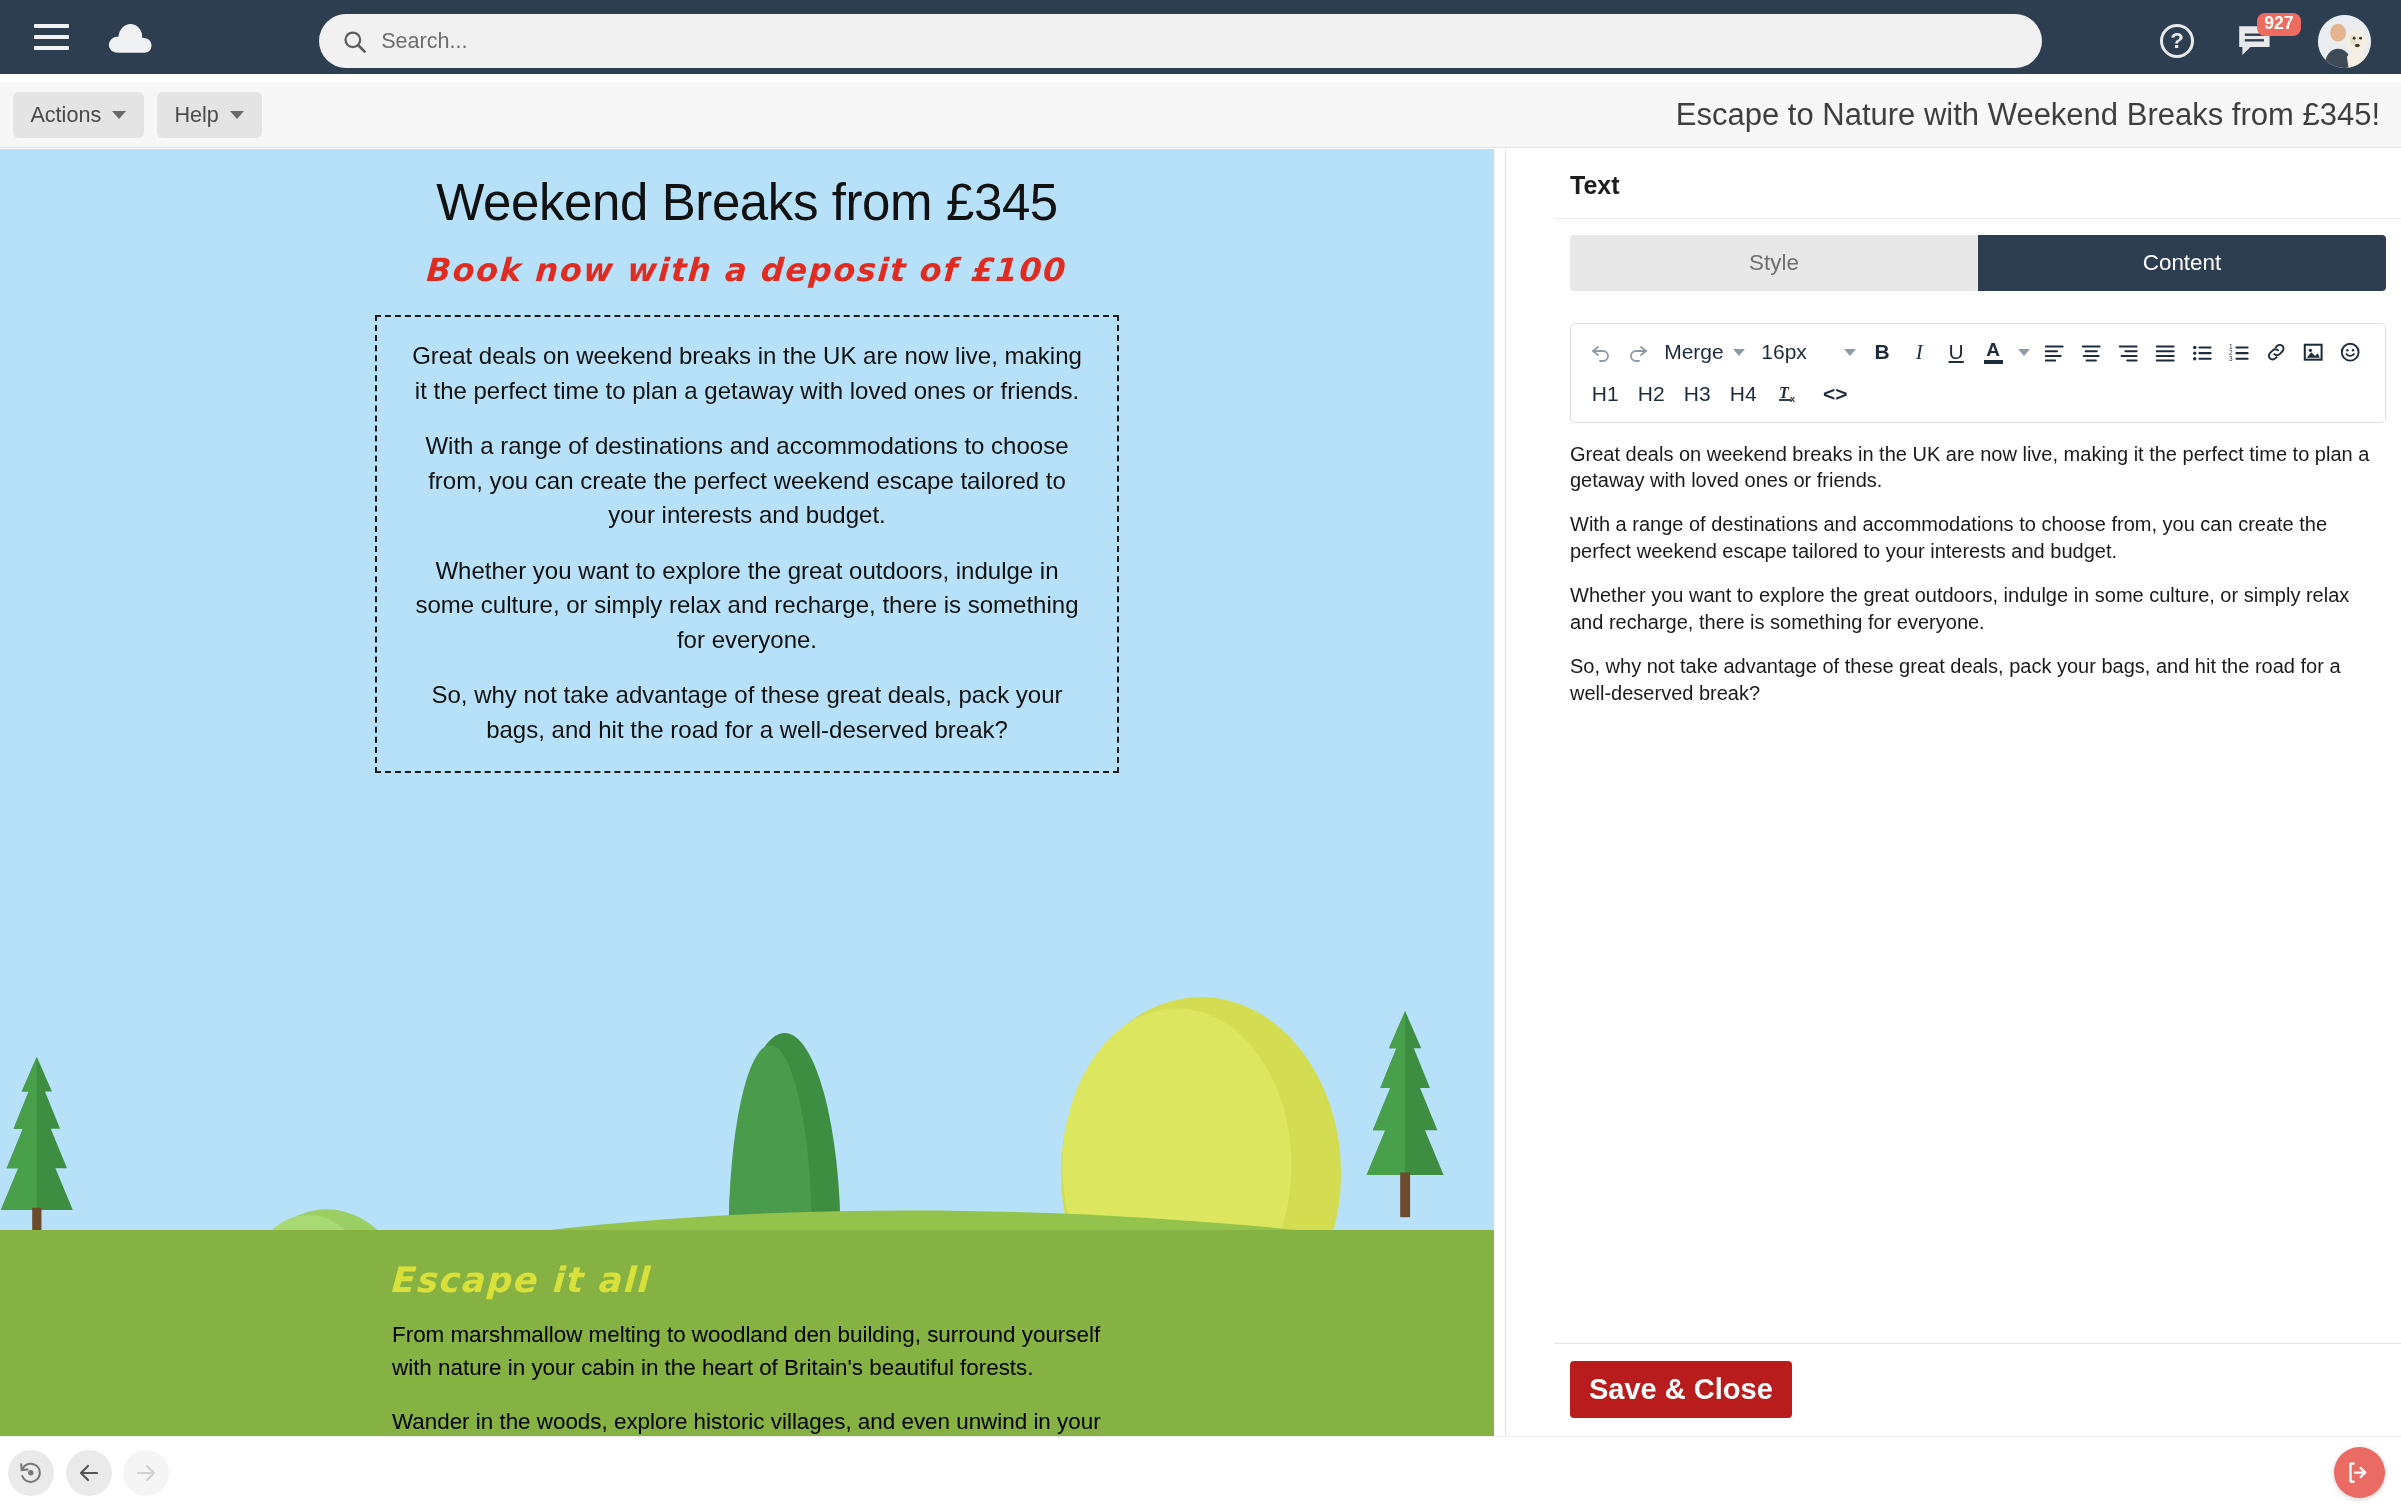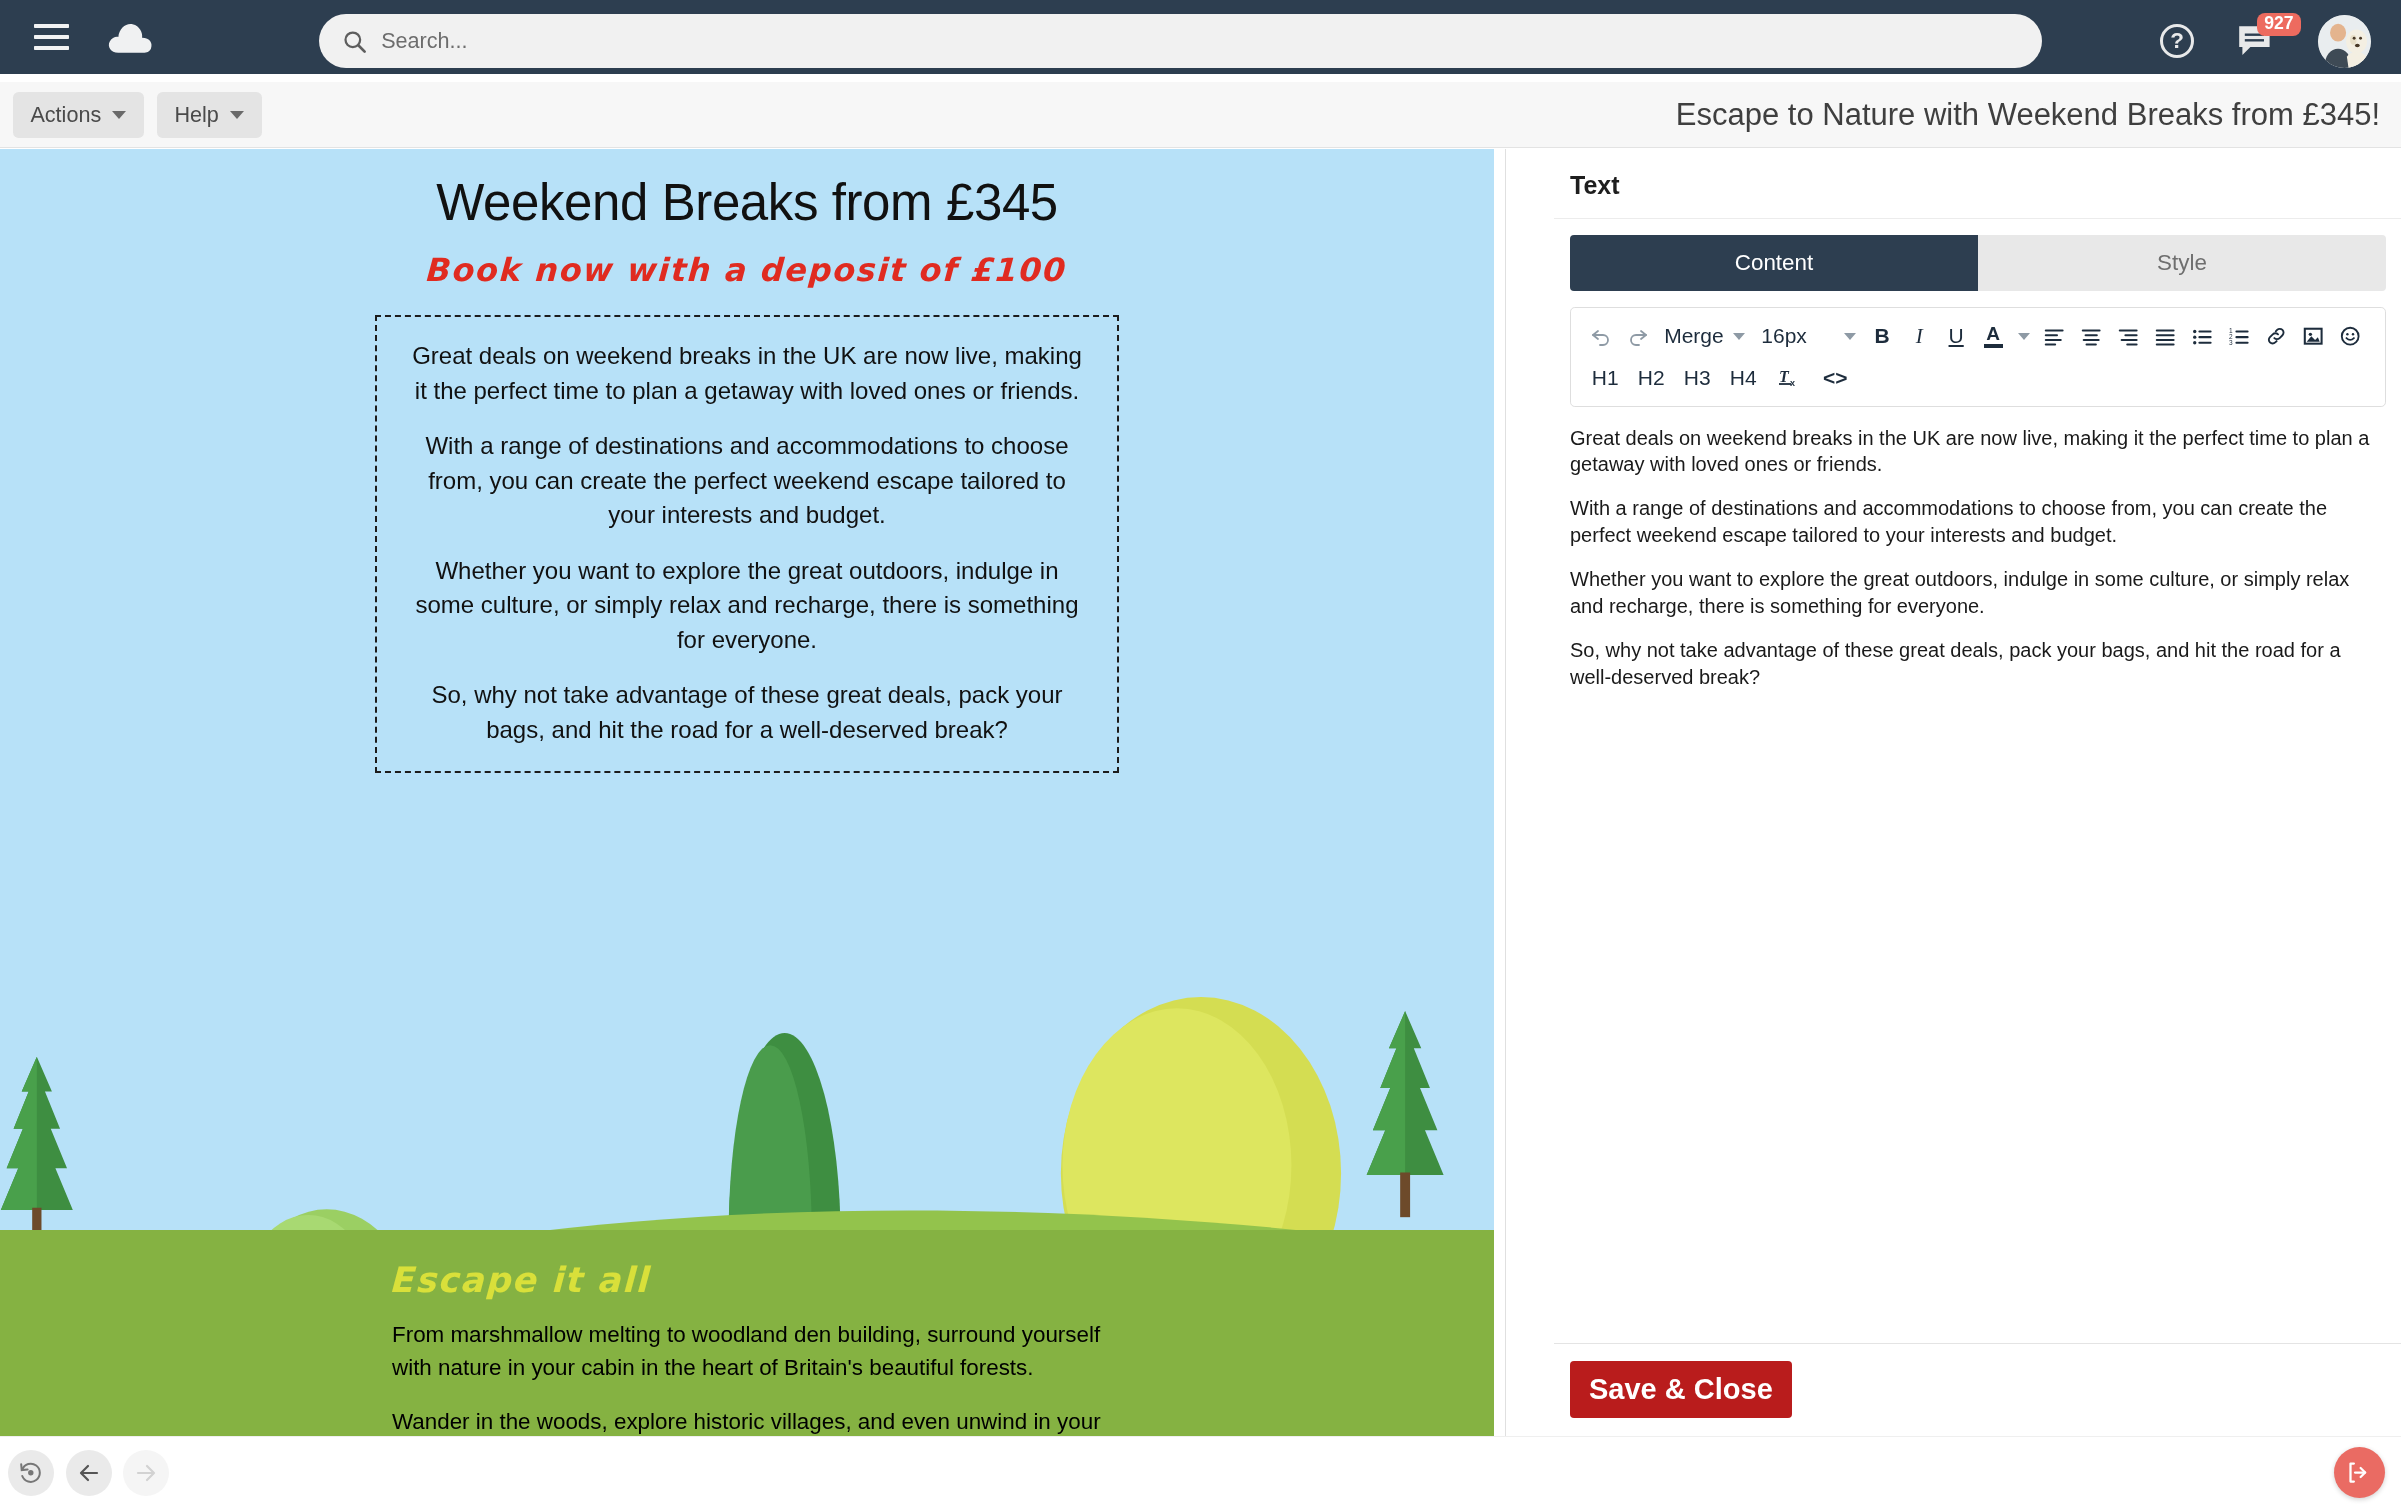--- a/index.html
+++ b/index.html
@@ -159,21 +159,21 @@
   }
   .tabs { display: flex; margin: 16px 16px 0 16px; border-radius: 4px; overflow: hidden; }
   .tab {
     flex: 1; text-align: center; padding: 15px 0;
     font-size: 22.4px; cursor: pointer;
   }
   .tab.active { background: #2d3e50; color: #ffffff; }
   .tab.inactive { background: #e8e8e8; color: #6f6f6f; }
 
   .editor-toolbar {
-    margin: 16px 16px 0 16px;
+    margin: 32px 16px 0 16px;
     border: 0.8px solid #dedede; border-radius: 4.8px;
     padding: 9.6px 11.2px 9.6px 11.2px;
     display: flex; flex-direction: column; gap: 4.8px;
   }
   .tb-row { display: flex; align-items: center; gap: 0; flex-wrap: nowrap; }
   .tb-btn {
     min-width: 37px; height: 37px;
     display: flex; align-items: center; justify-content: center;
     color: #1d2c3c; cursor: pointer; border-radius: 3.2px;
     font-size: 21px; padding: 0 4.8px;
@@ -371,22 +371,22 @@
 
   </div>
 </div>
 <div class="canvas-scrollbar"></div>
 
 <div class="panel">
 
   <div class="panel-title">Text</div>
 
   <div class="tabs">
+    <div class="tab inactive">Style</div>
     <div class="tab active">Content</div>
-    <div class="tab inactive">Style</div>
   </div>
 
   <div class="editor-toolbar">
     <div class="tb-row">
       <div class="tb-btn muted">
         <svg width="24" height="24" viewBox="0 0 24 24">
             <path d="M9 7 L4 11 L9 15" fill="none" stroke="currentColor" stroke-width="1.8" stroke-linecap="round" stroke-linejoin="round"></path>
             <path d="M4 11 H14 a5 5 0 0 1 0 10 H11" fill="none" stroke="currentColor" stroke-width="1.8" stroke-linecap="round"></path>
           </svg>
       </div>

